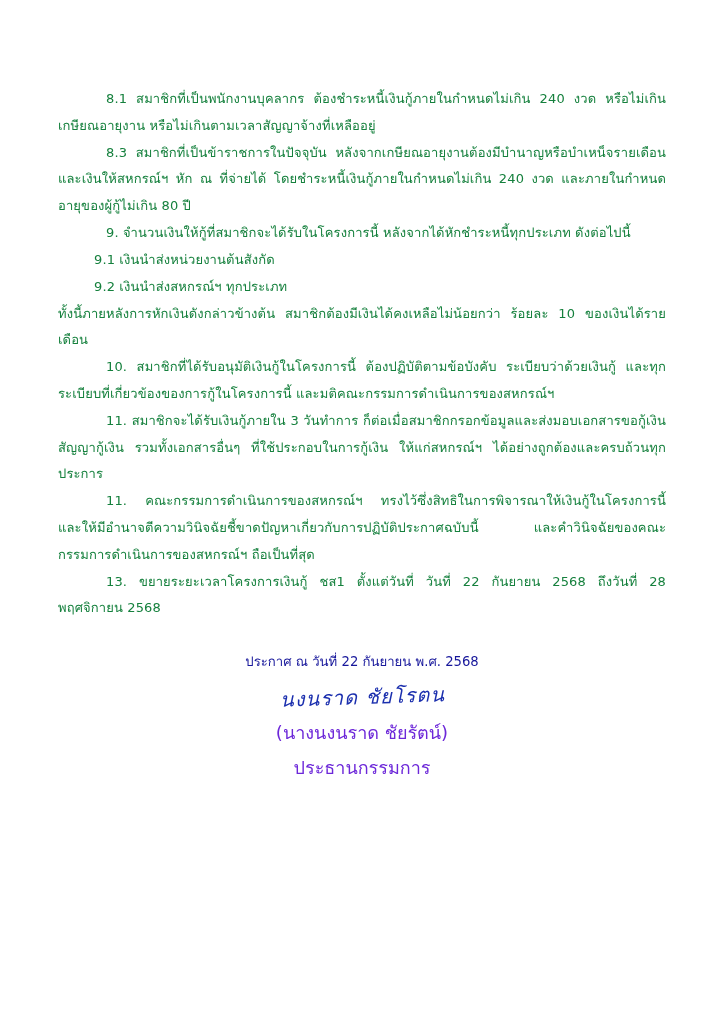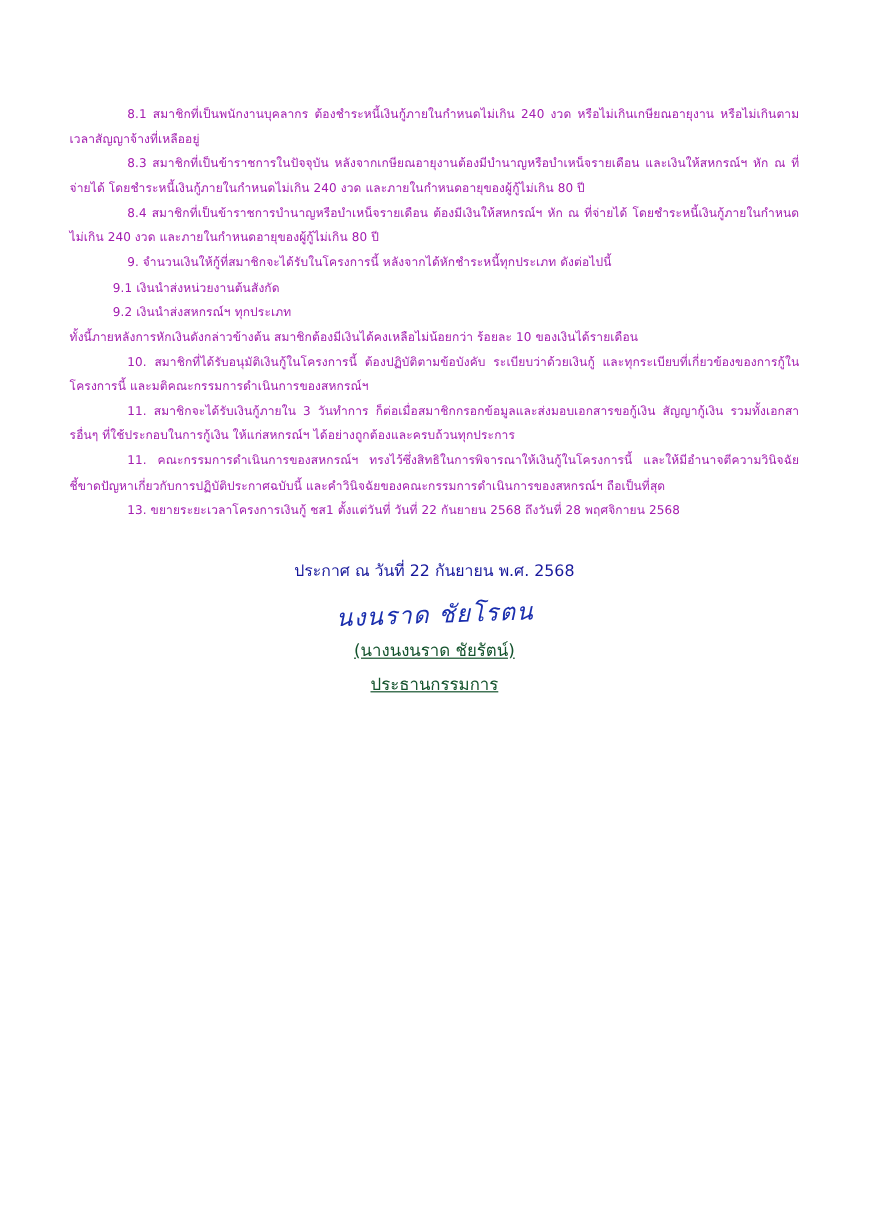--- a/index.html
+++ b/index.html
@@ -16,23 +16,23 @@
     overflow: hidden;
   }
   .page {
     position: absolute;
     inset: 0;
     background: #ffffff;
     padding: 86px 58px 40px 58px;
     box-sizing: border-box;
   }
   .para {
-    font-size: 10px;
+    font-size: 13px;
     line-height: 2.06;
-    color: #a21caf;
+    color: #15803d;
     text-align: justify;
     margin: 0 0 0.1px 0;
     text-indent: 48px;
     letter-spacing: 0.01em;
   }
   .para.noindent {
     text-indent: 0;
   }
   .para.short {
     text-indent: 36px;
@@ -52,34 +52,32 @@
     font-family: "DejaVu Serif", serif;
     font-size: 20px;
     color: #1b2fae;
     font-style: italic;
     letter-spacing: 1px;
     transform: rotate(-2deg);
     display: inline-block;
     margin-bottom: 2px;
   }
   .sign-line {
-    font-size: 14px;
+    font-size: 18px;
     line-height: 1.95;
-    color: #14532d;
-    text-decoration: underline;
+    color: #6d28d9;
   }
 </style>
 </head>
 <body>
 
 <div class="page">
 
   <p class="para">8.1 สมาชิกที่เป็นพนักงานบุคลากร ต้องชำระหนี้เงินกู้ภายในกำหนดไม่เกิน 240 งวด หรือไม่เกินเกษียณอายุงาน หรือไม่เกินตามเวลาสัญญาจ้างที่เหลืออยู่</p>
   <p class="para">8.3 สมาชิกที่เป็นข้าราชการในปัจจุบัน หลังจากเกษียณอายุงานต้องมีบำนาญหรือบำเหน็จรายเดือน และเงินให้สหกรณ์ฯ หัก ณ ที่จ่ายได้ โดยชำระหนี้เงินกู้ภายในกำหนดไม่เกิน 240 งวด และภายในกำหนดอายุของผู้กู้ไม่เกิน 80 ปี</p>
-  <p class="para">8.4 สมาชิกที่เป็นข้าราชการบำนาญหรือบำเหน็จรายเดือน ต้องมีเงินให้สหกรณ์ฯ หัก ณ ที่จ่ายได้ โดยชำระหนี้เงินกู้ภายในกำหนดไม่เกิน 240 งวด และภายในกำหนดอายุของผู้กู้ไม่เกิน 80 ปี</p>
   <p class="para">9. จำนวนเงินให้กู้ที่สมาชิกจะได้รับในโครงการนี้ หลังจากได้หักชำระหนี้ทุกประเภท ดังต่อไปนี้</p>
   <p class="para short">9.1 เงินนำส่งหน่วยงานต้นสังกัด</p>
   <p class="para short">9.2 เงินนำส่งสหกรณ์ฯ ทุกประเภท</p>
   <p class="para noindent">ทั้งนี้ภายหลังการหักเงินดังกล่าวข้างต้น สมาชิกต้องมีเงินได้คงเหลือไม่น้อยกว่า ร้อยละ 10 ของเงินได้รายเดือน</p>
   <p class="para">10. สมาชิกที่ได้รับอนุมัติเงินกู้ในโครงการนี้ ต้องปฏิบัติตามข้อบังคับ ระเบียบว่าด้วยเงินกู้ และทุกระเบียบที่เกี่ยวข้องของการกู้ในโครงการนี้ และมติคณะกรรมการดำเนินการของสหกรณ์ฯ</p>
   <p class="para">11. สมาชิกจะได้รับเงินกู้ภายใน 3 วันทำการ ก็ต่อเมื่อสมาชิกกรอกข้อมูลและส่งมอบเอกสารขอกู้เงิน สัญญากู้เงิน รวมทั้งเอกสารอื่นๆ ที่ใช้ประกอบในการกู้เงิน ให้แก่สหกรณ์ฯ ได้อย่างถูกต้องและครบถ้วนทุกประการ</p>
   <p class="para">11. คณะกรรมการดำเนินการของสหกรณ์ฯ ทรงไว้ซึ่งสิทธิในการพิจารณาให้เงินกู้ในโครงการนี้ และให้มีอำนาจตีความวินิจฉัยชี้ขาดปัญหาเกี่ยวกับการปฏิบัติประกาศฉบับนี้ และคำวินิจฉัยของคณะกรรมการดำเนินการของสหกรณ์ฯ ถือเป็นที่สุด</p>
   <p class="para">13. ขยายระยะเวลาโครงการเงินกู้ ชส1 ตั้งแต่วันที่ วันที่ 22 กันยายน 2568 ถึงวันที่ 28 พฤศจิกายน 2568</p>
 
   <div class="announce">ประกาศ ณ วันที่ 22 กันยายน พ.ศ. 2568</div>

